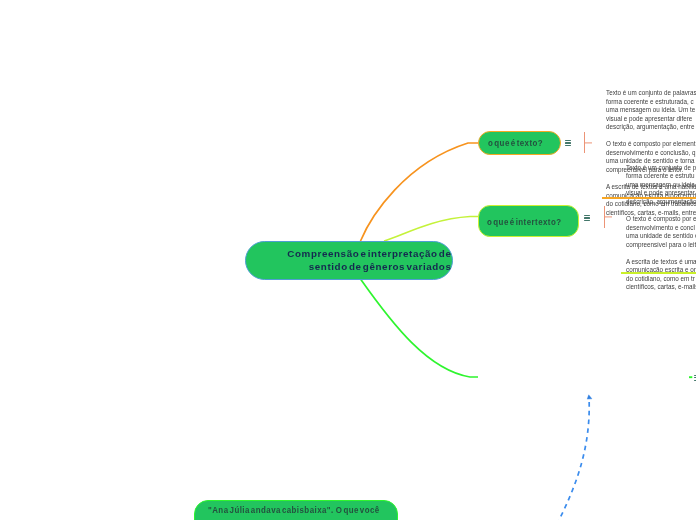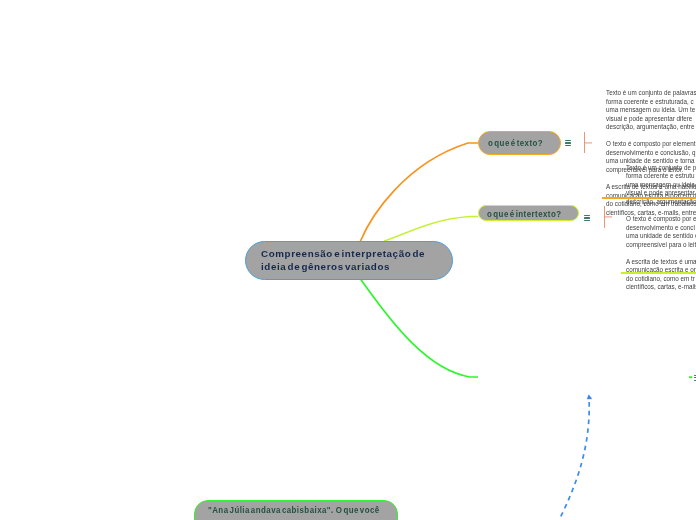--- a/index.html
+++ b/index.html
@@ -2,37 +2,37 @@
 <html><head>
 <meta charset="utf-8">
 <style>
   html,body{margin:0;padding:0;}
   body{width:696px;height:520px;background:#ffffff;overflow:hidden;position:relative;
        font-family:"Liberation Sans",sans-serif;-webkit-font-smoothing:antialiased;}
   .node .lbl, .node{transform:translateZ(0);}
   .canvas{position:absolute;left:0;top:0;width:696px;height:520px;}
   svg.links{position:absolute;left:0;top:0;width:696px;height:520px;overflow:visible;}
 
-  .node{position:absolute;box-sizing:border-box;background:#a3a3a3;
-        display:flex;flex-direction:column;justify-content:center;}
+  .node{position:absolute;box-sizing:border-box;background:#22c55e;
+        display:flex;flex-direction:column;justify-content:center;text-align:right;}
   .node .lbl{white-space:pre;}
 
   
   #n-central{left:245px;top:240.8px;width:207.5px;height:39px;border:1.4px solid #4e9ed3;
              border-radius:20px;padding-left:15px;}
   #n-central .lbl{font-size:9.8px;font-weight:bold;color:#15294f;line-height:13.4px;
                   letter-spacing:0.6px;word-spacing:-2.1px;position:relative;top:-0.2px;}
 
   #n-texto{left:477.5px;top:131px;width:83px;height:23.5px;border:1.7px solid #f7a823;
            border-radius:12px;align-items:center;}
   #n-texto .lbl{font-size:8.8px;font-weight:bold;color:#24513f;letter-spacing:0.5px;
                 word-spacing:-1.8px;transform:scaleX(0.9) translateZ(0);transform-origin:left center;
                 position:relative;top:0.4px;}
 
-  #n-inter{left:477.5px;top:205px;width:101.5px;height:16px;border:1.7px solid #cdf032;
+  #n-inter{left:477.5px;top:205px;width:101.5px;height:32px;border:1.7px solid #cdf032;
            border-radius:12px;align-items:center;}
   #n-inter .lbl{font-size:8.8px;font-weight:bold;color:#24513f;letter-spacing:0.5px;
                 word-spacing:-1.8px;transform:scaleX(0.9) translateZ(0);transform-origin:left center;
                 position:relative;top:1.3px;}
 
   #n-esq{left:478px;top:360.5px;width:211px;height:33.5px;border:1.7px solid #2ef52e;
          border-radius:17px;padding-left:16.7px;}
   #n-esq .lbl{font-size:8.8px;font-weight:bold;color:#24513f;line-height:11.3px;
               letter-spacing:0.5px;word-spacing:-1.8px;
               transform:scaleX(0.9) translateZ(0);transform-origin:left center;
@@ -70,21 +70,21 @@
     <path d="M360.5 241 C 371 216, 405 163, 468 143 L 478 143" fill="none" stroke="#f7931e" stroke-width="1.7"></path>
     <path d="M384 241 C 402 236, 430 219, 470 216.5 L 478 216.5" fill="none" stroke="#c4f23a" stroke-width="1.7"></path>
     <path d="M360.5 279 C 393 325, 428 370, 470 377 L 478 377" fill="none" stroke="#2ef52e" stroke-width="1.7"></path>
     <path d="M689 377.2 L 692.3 377.2" fill="none" stroke="#2ef52e" stroke-width="1.9"></path>
     <path d="M553 532 C 572 495, 591.5 453, 589 397" fill="none" stroke="#3b8ced" stroke-width="1.7" stroke-dasharray="4.6 4.2"></path>
     <path d="M588.7 394.8 L 591.9 398.8 L 587.2 399.1 Z" fill="#2f7fe0" stroke="#2f7fe0" stroke-width="0.4" stroke-linejoin="round"></path>
   </svg>
 
   <div class="node" id="n-central">
     <span class="lbl">Compreensão e interpretação de
-ideia de gêneros variados</span>
+sentido de gêneros variados</span>
   </div>
 
   <div class="node" id="n-texto">
     <span class="lbl">o que é texto?</span>
   </div>
 
   <div class="node" id="n-inter">
     <span class="lbl">o que é intertexto?</span>
   </div>
 

